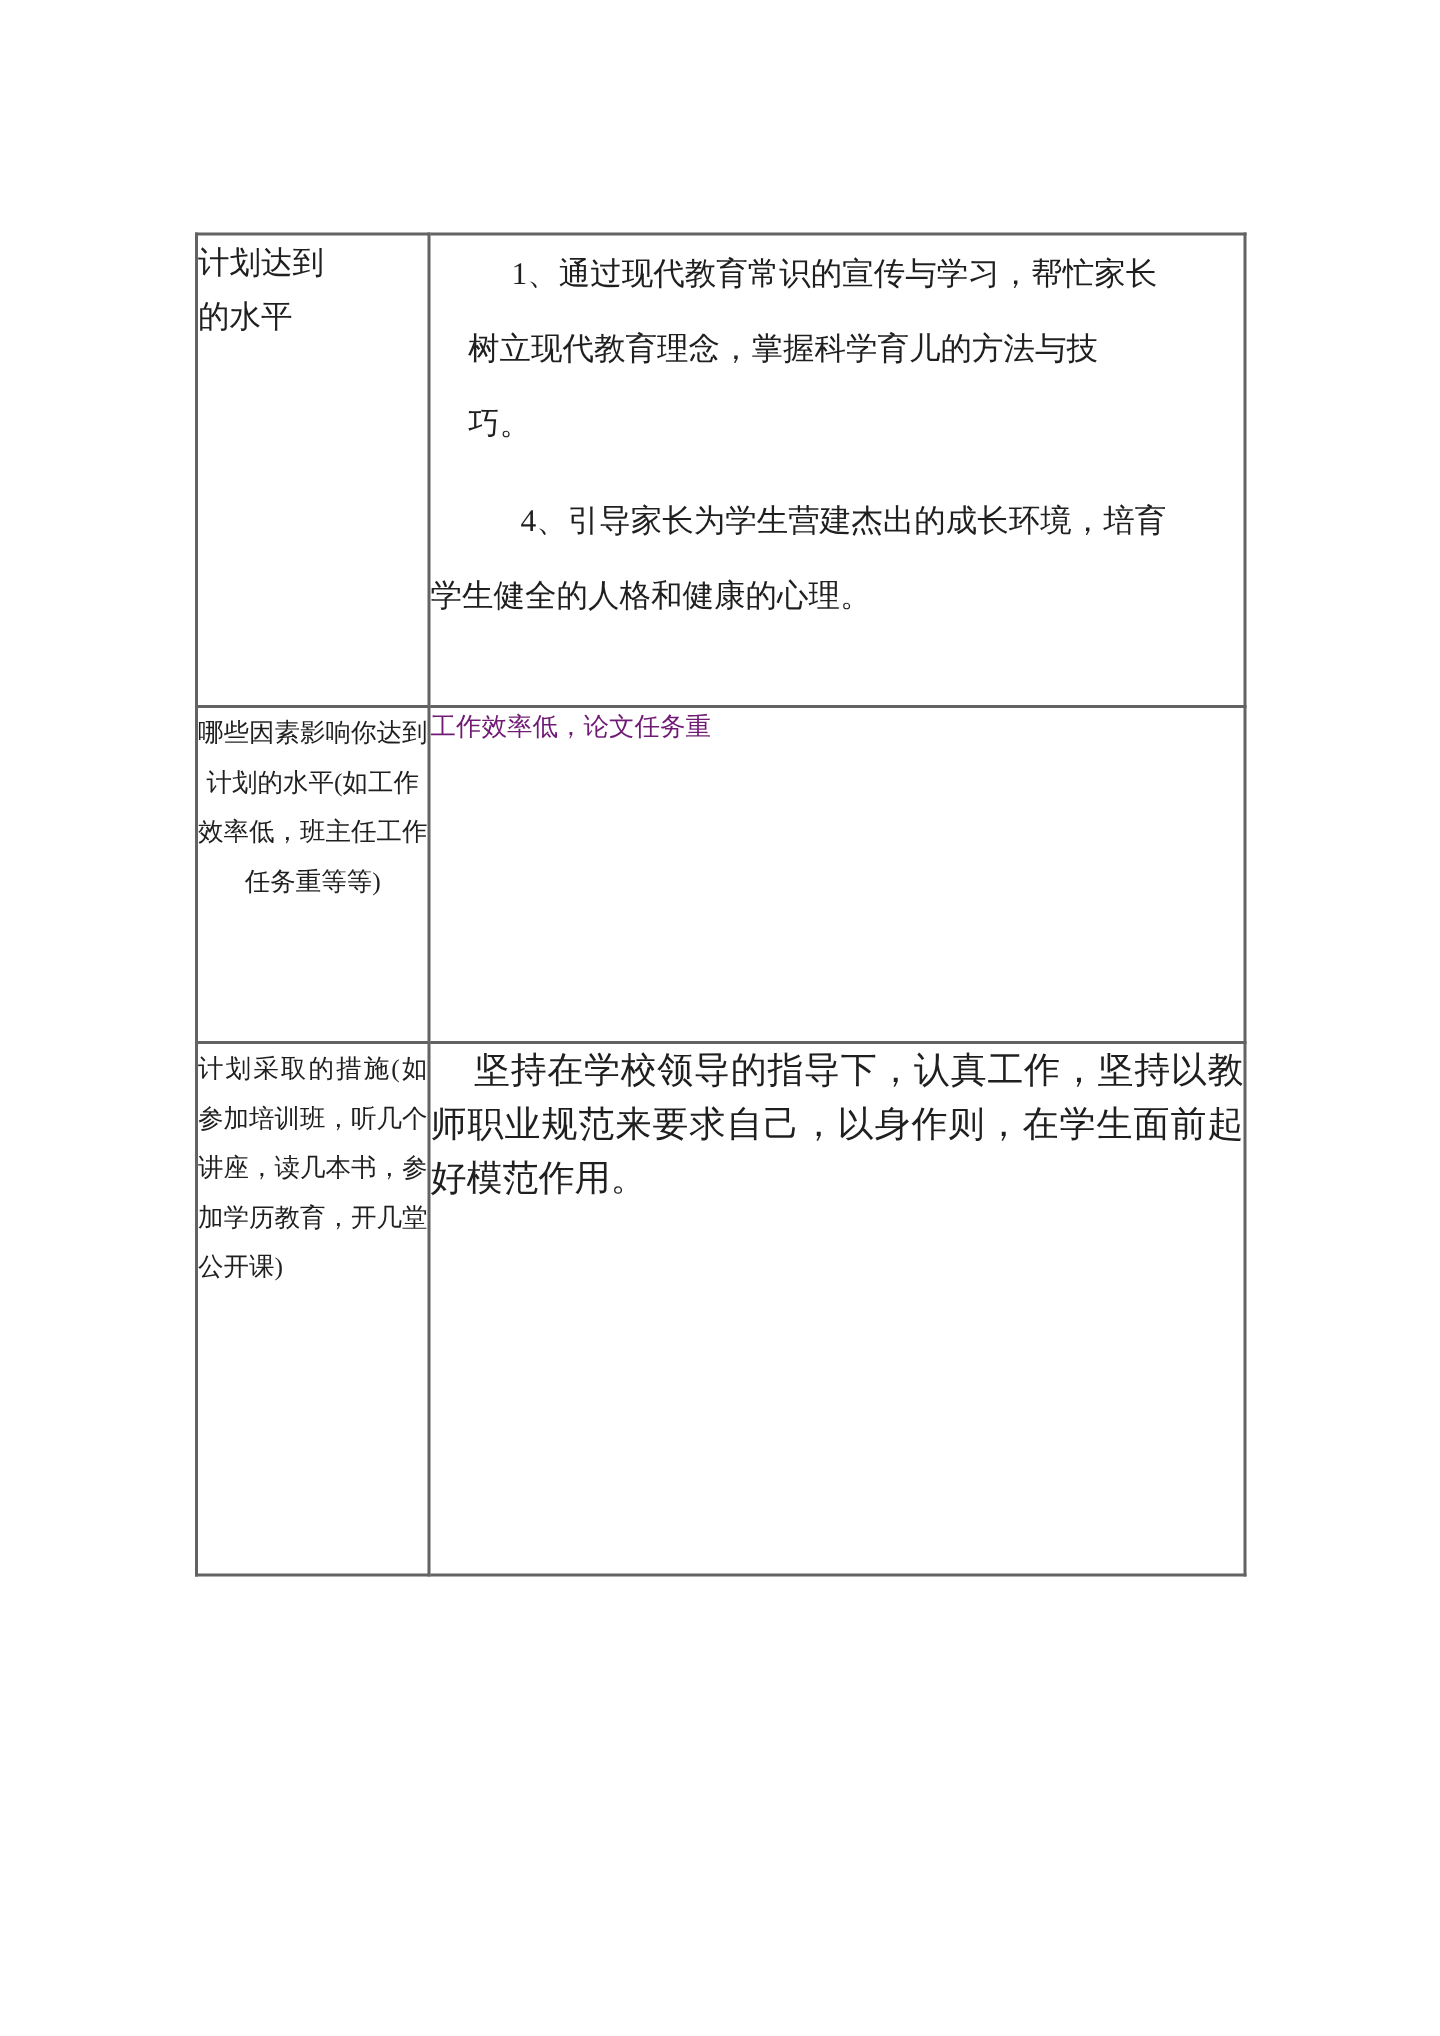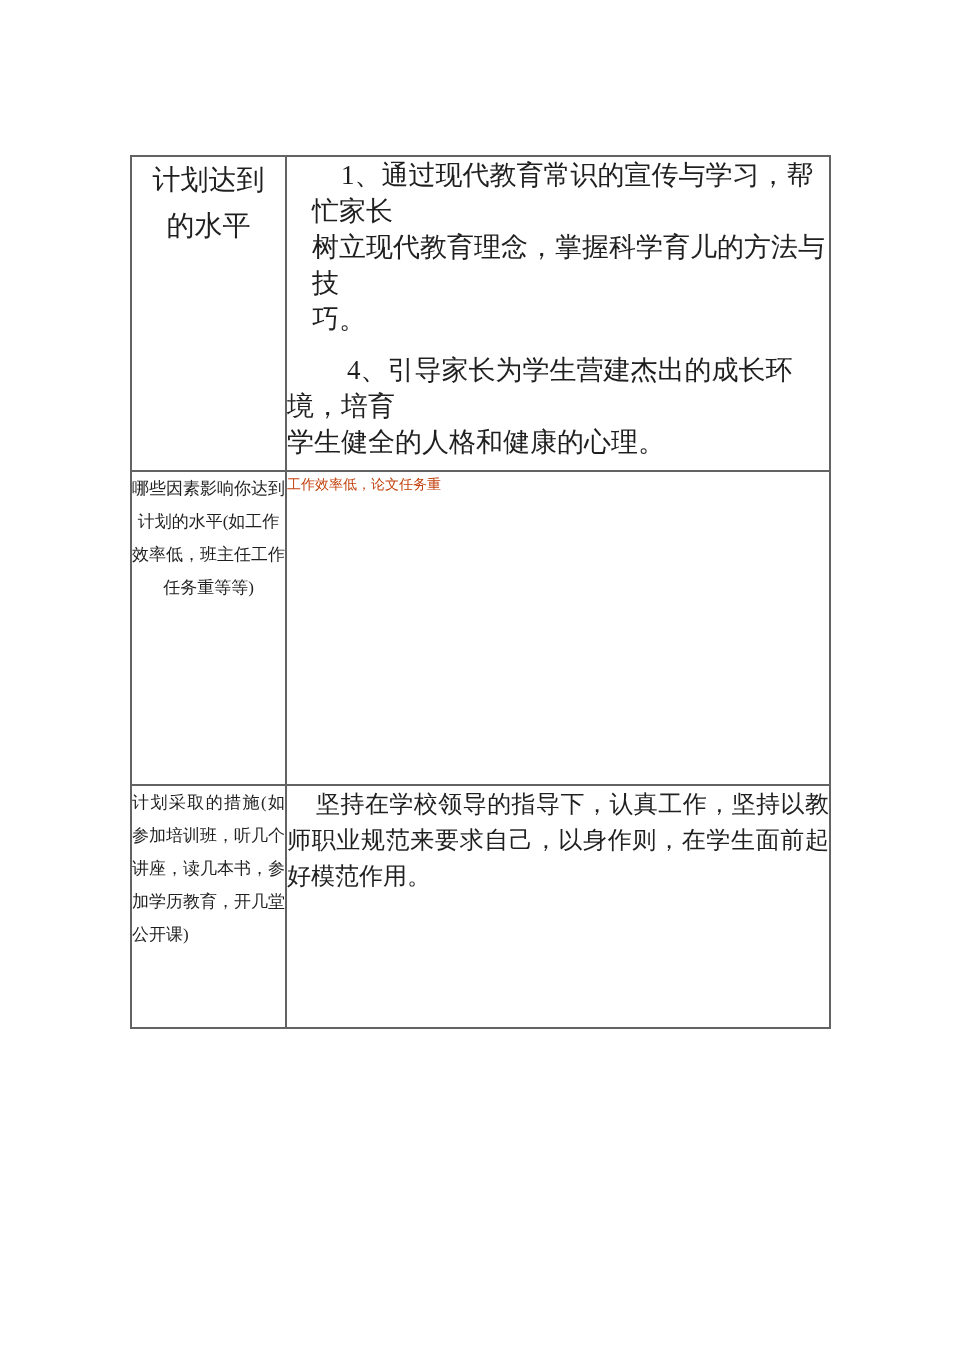--- a/index.html
+++ b/index.html
@@ -27,35 +27,34 @@
   table.form td {
     border: 2px solid #636363;
     vertical-align: top;
     box-sizing: border-box;
     padding: 0;
     overflow: hidden;
   }
   col.c1 { width: 155px; }
   col.c2 { width: 544px; }
   tr.r1 { height: 315px; }
-  tr.r2 { height: 314px; }
-  tr.r3 { height: 243px; }
+  tr.r2 { height: 224px; }
+  tr.r3 { height: 355px; }
 
   
   td.label-planned-level {
-    font-size: 28px;
-    line-height: 46px;
-    text-align: center;
+    font-size: 21px;
+    line-height: 36px;
     padding-top: 64px;
     white-space: pre-line;
   }
   td.content-planned-level {
     padding: 0 10px 0 3px;
-    font-size: 27px;
-    line-height: 36px;
+    font-size: 21px;
+    line-height: 50px;
   }
   .content-planned-level p {
     white-space: pre-line;
     text-align: left;
   }
   .content-planned-level p.para-1 {
     margin: 0 0 0 25px;
     text-indent: 29px;
   }
   .content-planned-level p.para-2 {
@@ -64,23 +63,23 @@
   }
 
   
   td.label-factors {
     font-size: 17px;
     line-height: 33px;
     text-align: center;
     padding: 50px 6px 0 6px;
   }
   td.answer-factors {
-    font-size: 14px;
+    font-size: 17px;
     line-height: 26px;
-    color: #c2410c;
+    color: #701a75;
     padding: 37px 10px 0 41px;
   }
 
   
   td.label-measures {
     font-size: 17px;
     line-height: 33px;
     text-align: justify;
     padding: 77px 7px 0 8px;
   }

